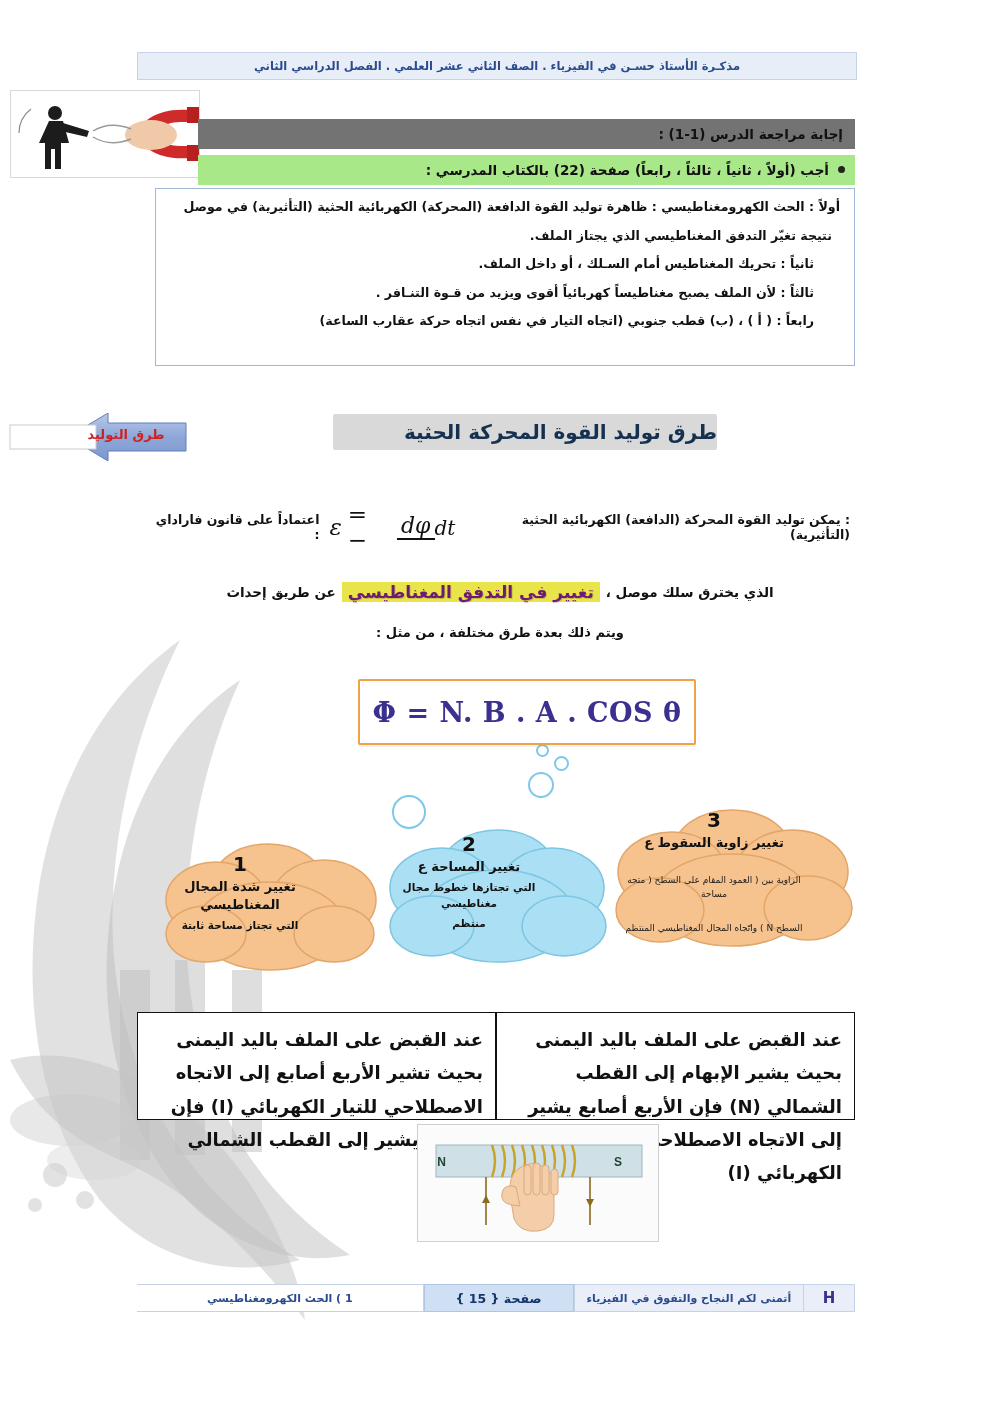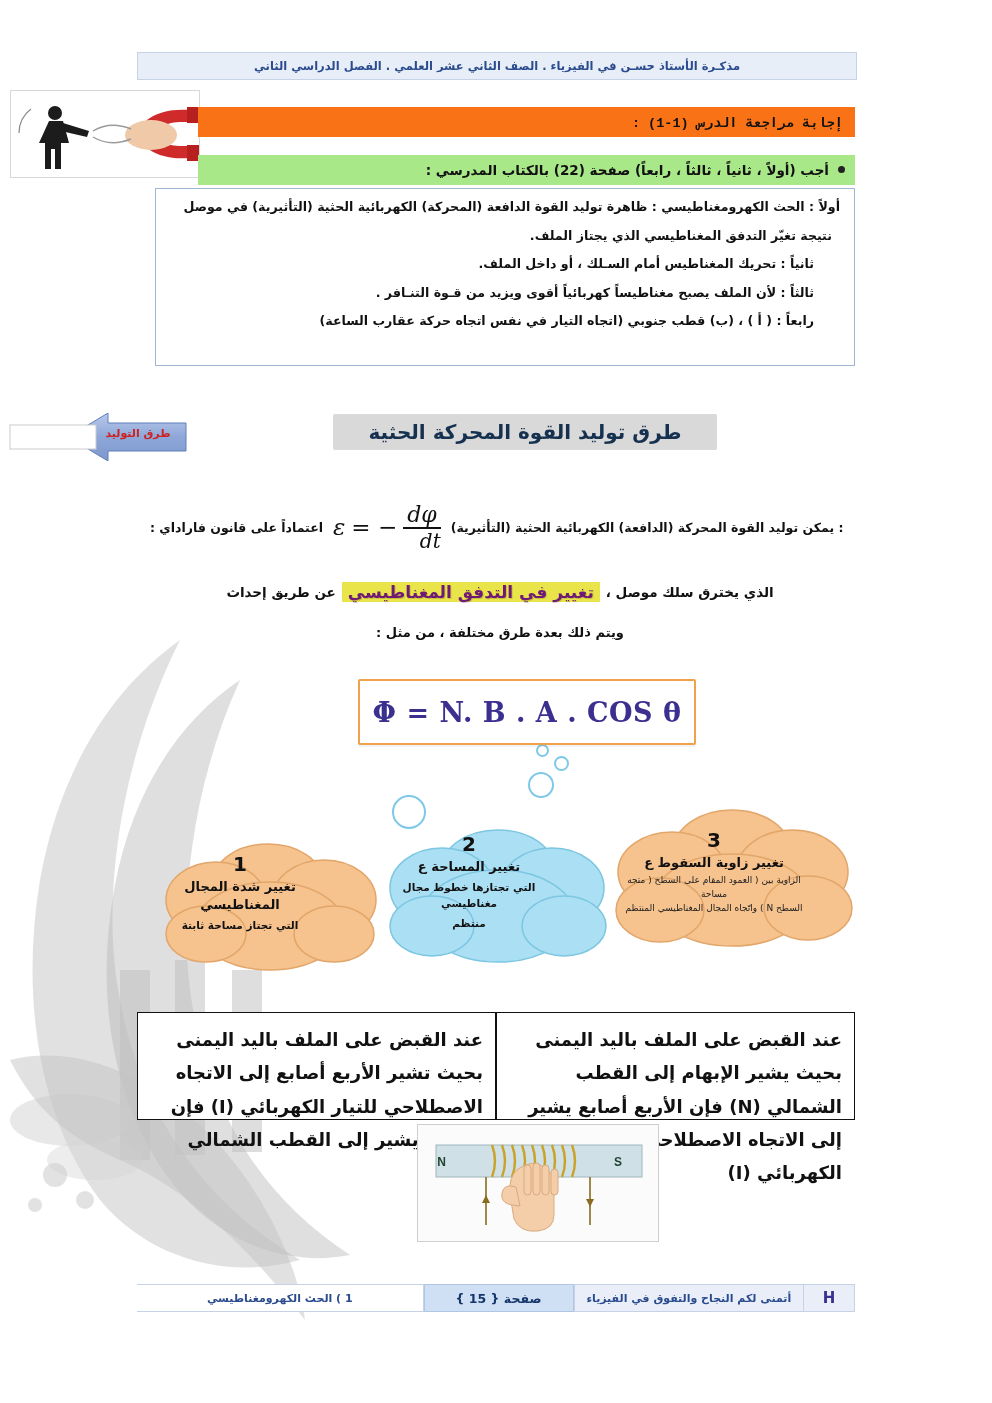--- a/index.html
+++ b/index.html
@@ -41,21 +41,21 @@
     border:1px solid #d8d8d8;background:#ffffff;overflow:hidden;z-index:4;
   }
 
   
   .green-bar{
     position:absolute;left:198px;width:657px;height:30px;
     background:#bff0a8;
     display:flex;align-items:center;
     z-index:4;
   }
-  .green-bar.one{top:107px;background:#f97316;font-family:Liberation Mono, monospace;}
+  .green-bar.one{top:119px;background:#737373;}
   .green-bar.two{top:155px;background:#a9e889;}
   .green-bar .txt{
     width:100%;text-align:right;padding-right:12px;
     font-size:13.5px;font-weight:bold;color:#111;
   }
   .green-bar.two .txt{padding-right:26px;}
   .bullet-dot{
     position:absolute;right:10px;top:11px;width:7px;height:7px;border-radius:50%;
     background:#222;
   }
@@ -73,29 +73,29 @@
     text-align:right;
   }
   .answers-box p.indent{padding-right:26px;}
   .answers-box p.ind2{padding-right:8px;}
 
   
   .arrow-tag{
     position:absolute;top:413px;left:8px;width:180px;height:48px;z-index:4;
   }
   .arrow-tag .label{
-    position:absolute;top:14px;right:8px;width:84px;text-align:center;
-    font-size:11px;font-weight:bold;color:#cc2222;z-index:2;
+    position:absolute;top:14px;right:20px;width:84px;text-align:center;
+    font-size:13px;font-weight:bold;color:#cc2222;z-index:2;
   }
 
   
   .title-banner{
     position:absolute;top:414px;left:333px;width:384px;height:36px;
     background:#d9d9d9;
-    display:flex;align-items:center;justify-content:center;
+    display:flex;align-items:center;
     z-index:4;
     border-radius:2px;
   }
   .title-banner span{
     font-size:20px;font-weight:bold;color:#16314f;
   }
 
   
   .faraday-row{
     position:absolute;top:500px;left:150px;width:700px;height:54px;z-index:4;
@@ -103,21 +103,21 @@
   }
   .faraday-text{
     font-size:12.5px;font-weight:bold;color:#111;text-align:right;
   }
   .faraday-math{
     display:inline-flex;align-items:center;gap:6px;
     font-family:"DejaVu Serif","Liberation Serif",serif;
     font-size:23px;font-style:italic;color:#111;
     direction:ltr;margin:0 10px;
   }
-  .frac{display:inline-flex;flex-direction:column;align-items:flex-end;line-height:1;}
+  .frac{display:inline-flex;align-items:center;line-height:1;}
   .frac .num{border-bottom:2px solid #111;padding:0 4px 1px;font-size:22px;}
   .frac .den{padding-top:2px;font-size:20px;}
 
   
   .phrase-row{
     position:absolute;top:575px;left:150px;width:700px;height:34px;z-index:4;
     display:flex;align-items:center;justify-content:center;
   }
   .phrase-row .pre,.phrase-row .post{font-size:13.5px;font-weight:bold;color:#111;}
   .hl{
@@ -153,21 +153,21 @@
   .cloud{
     position:absolute;z-index:5;
     display:flex;flex-direction:column;align-items:center;justify-content:center;
     text-align:center;box-sizing:border-box;padding:10px 14px;
   }
   .cloud .num{
     font-size:20px;font-weight:bold;color:#111;margin-bottom:2px;
   }
   .cloud .t1{font-size:13px;font-weight:bold;color:#111;line-height:1.4;}
   .cloud .t2{font-size:10.5px;font-weight:bold;color:#111;line-height:1.5;margin-top:4px;}
-  .cloud .t3{font-size:9px;color:#222;line-height:1.6;margin-top:0;}
+  .cloud .t3{font-size:9px;color:#222;line-height:1.6;margin-top:20px;}
 
   
   .rules-wrap{
     position:absolute;top:1012px;left:137px;width:718px;height:108px;z-index:5;
     display:flex;
   }
   .rule-box{
     flex:1;border:1px solid #111;background:#ffffff;box-sizing:border-box;
     padding:10px 12px;font-size:18px;font-weight:bold;color:#111;
     line-height:1.85;text-align:right;

